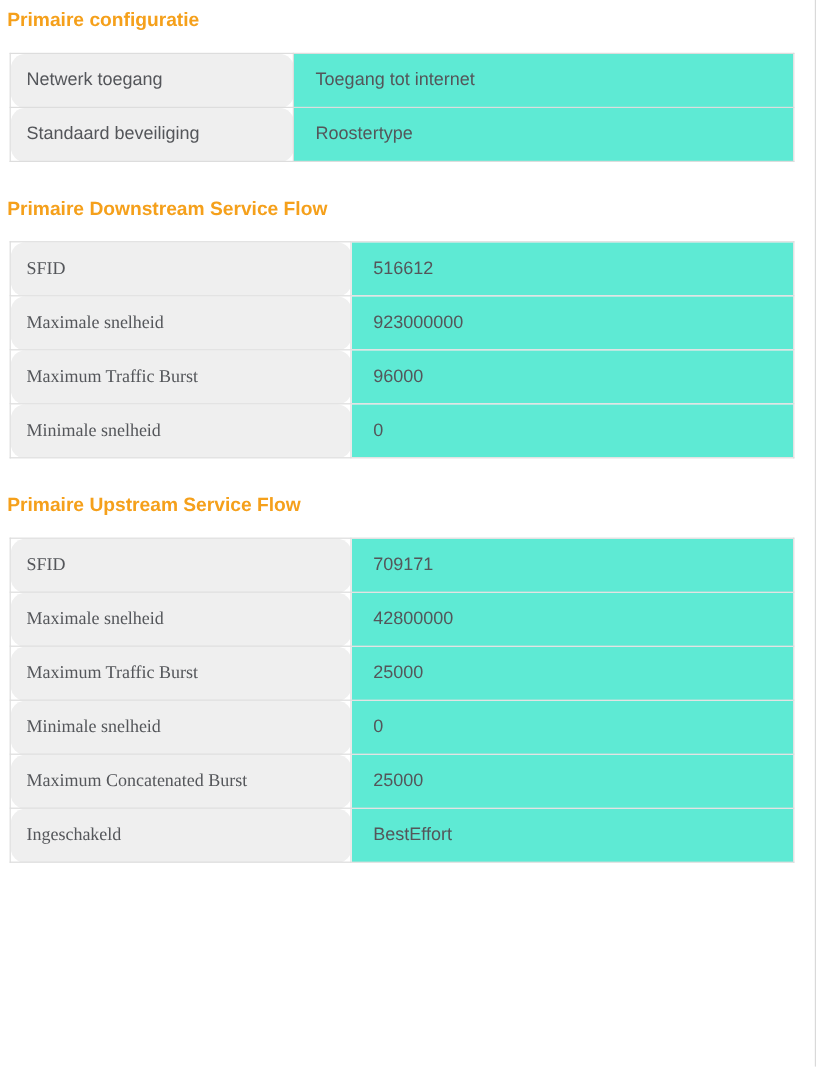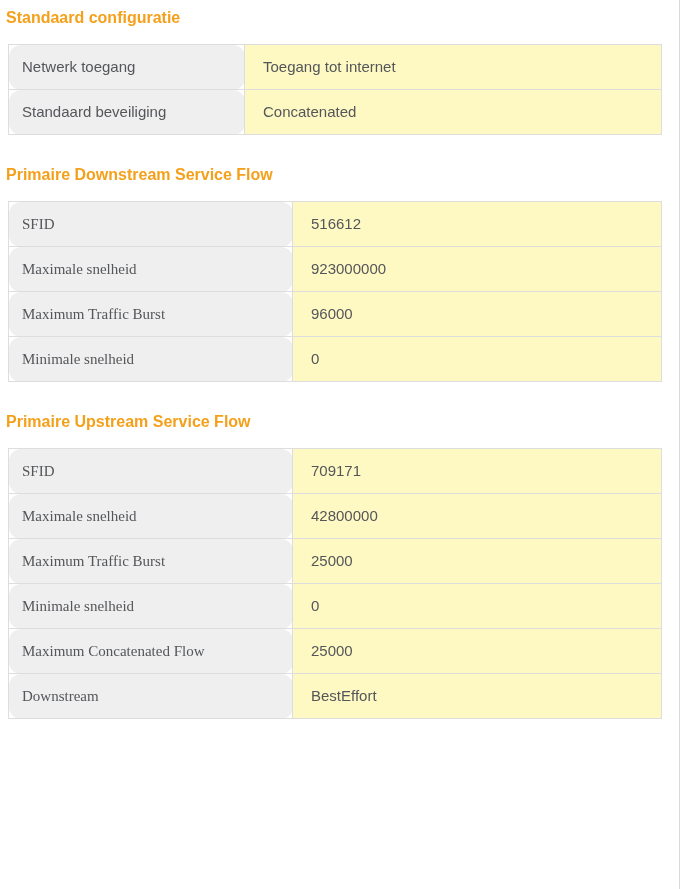--- a/index.html
+++ b/index.html
@@ -44,45 +44,45 @@
     overflow: hidden;
     white-space: nowrap;
   }
   td.label-cell {
     background: var(--label-bg, #EFEFEF);
     padding: 0 10px 0 13px;
     width: 236px;
     border-radius: 12px;
   }
   td.value-cell {
-    background: #fef9c3;
+    background: #5eead4;
     padding: 0 10px 0 18px;
   }
   
   #config-sections section:nth-of-type(n+2) td.label-cell {
     width: 284px;
     font-family: Liberation Serif, serif;
   }
 </style>
 </head>
 <body>
 
 <div class="viewport">
   <main id="config-sections">
   <section class="config-section">
-    <h2 class="section-title">Standaard configuratie</h2>
+    <h2 class="section-title">Primaire configuratie</h2>
     <table class="kv-table">
       <tbody>
             <tr>
               <td class="label-cell">Netwerk toegang</td>
               <td class="value-cell">Toegang tot internet</td>
             </tr>
             <tr>
               <td class="label-cell">Standaard beveiliging</td>
-              <td class="value-cell">Concatenated</td>
+              <td class="value-cell">Roostertype</td>
             </tr>
           </tbody>
     </table>
   </section>
 
   <section class="config-section">
     <h2 class="section-title">Primaire Downstream Service Flow</h2>
     <table class="kv-table">
       <tbody>
             <tr>
@@ -119,24 +119,24 @@
             </tr>
             <tr>
               <td class="label-cell">Maximum Traffic Burst</td>
               <td class="value-cell">25000</td>
             </tr>
             <tr>
               <td class="label-cell">Minimale snelheid</td>
               <td class="value-cell">0</td>
             </tr>
             <tr>
-              <td class="label-cell">Maximum Concatenated Flow</td>
+              <td class="label-cell">Maximum Concatenated Burst</td>
               <td class="value-cell">25000</td>
             </tr>
             <tr>
-              <td class="label-cell">Downstream</td>
+              <td class="label-cell">Ingeschakeld</td>
               <td class="value-cell">BestEffort</td>
             </tr>
           </tbody>
     </table>
   </section>
 </main>
 </div>
 
 </body></html>

